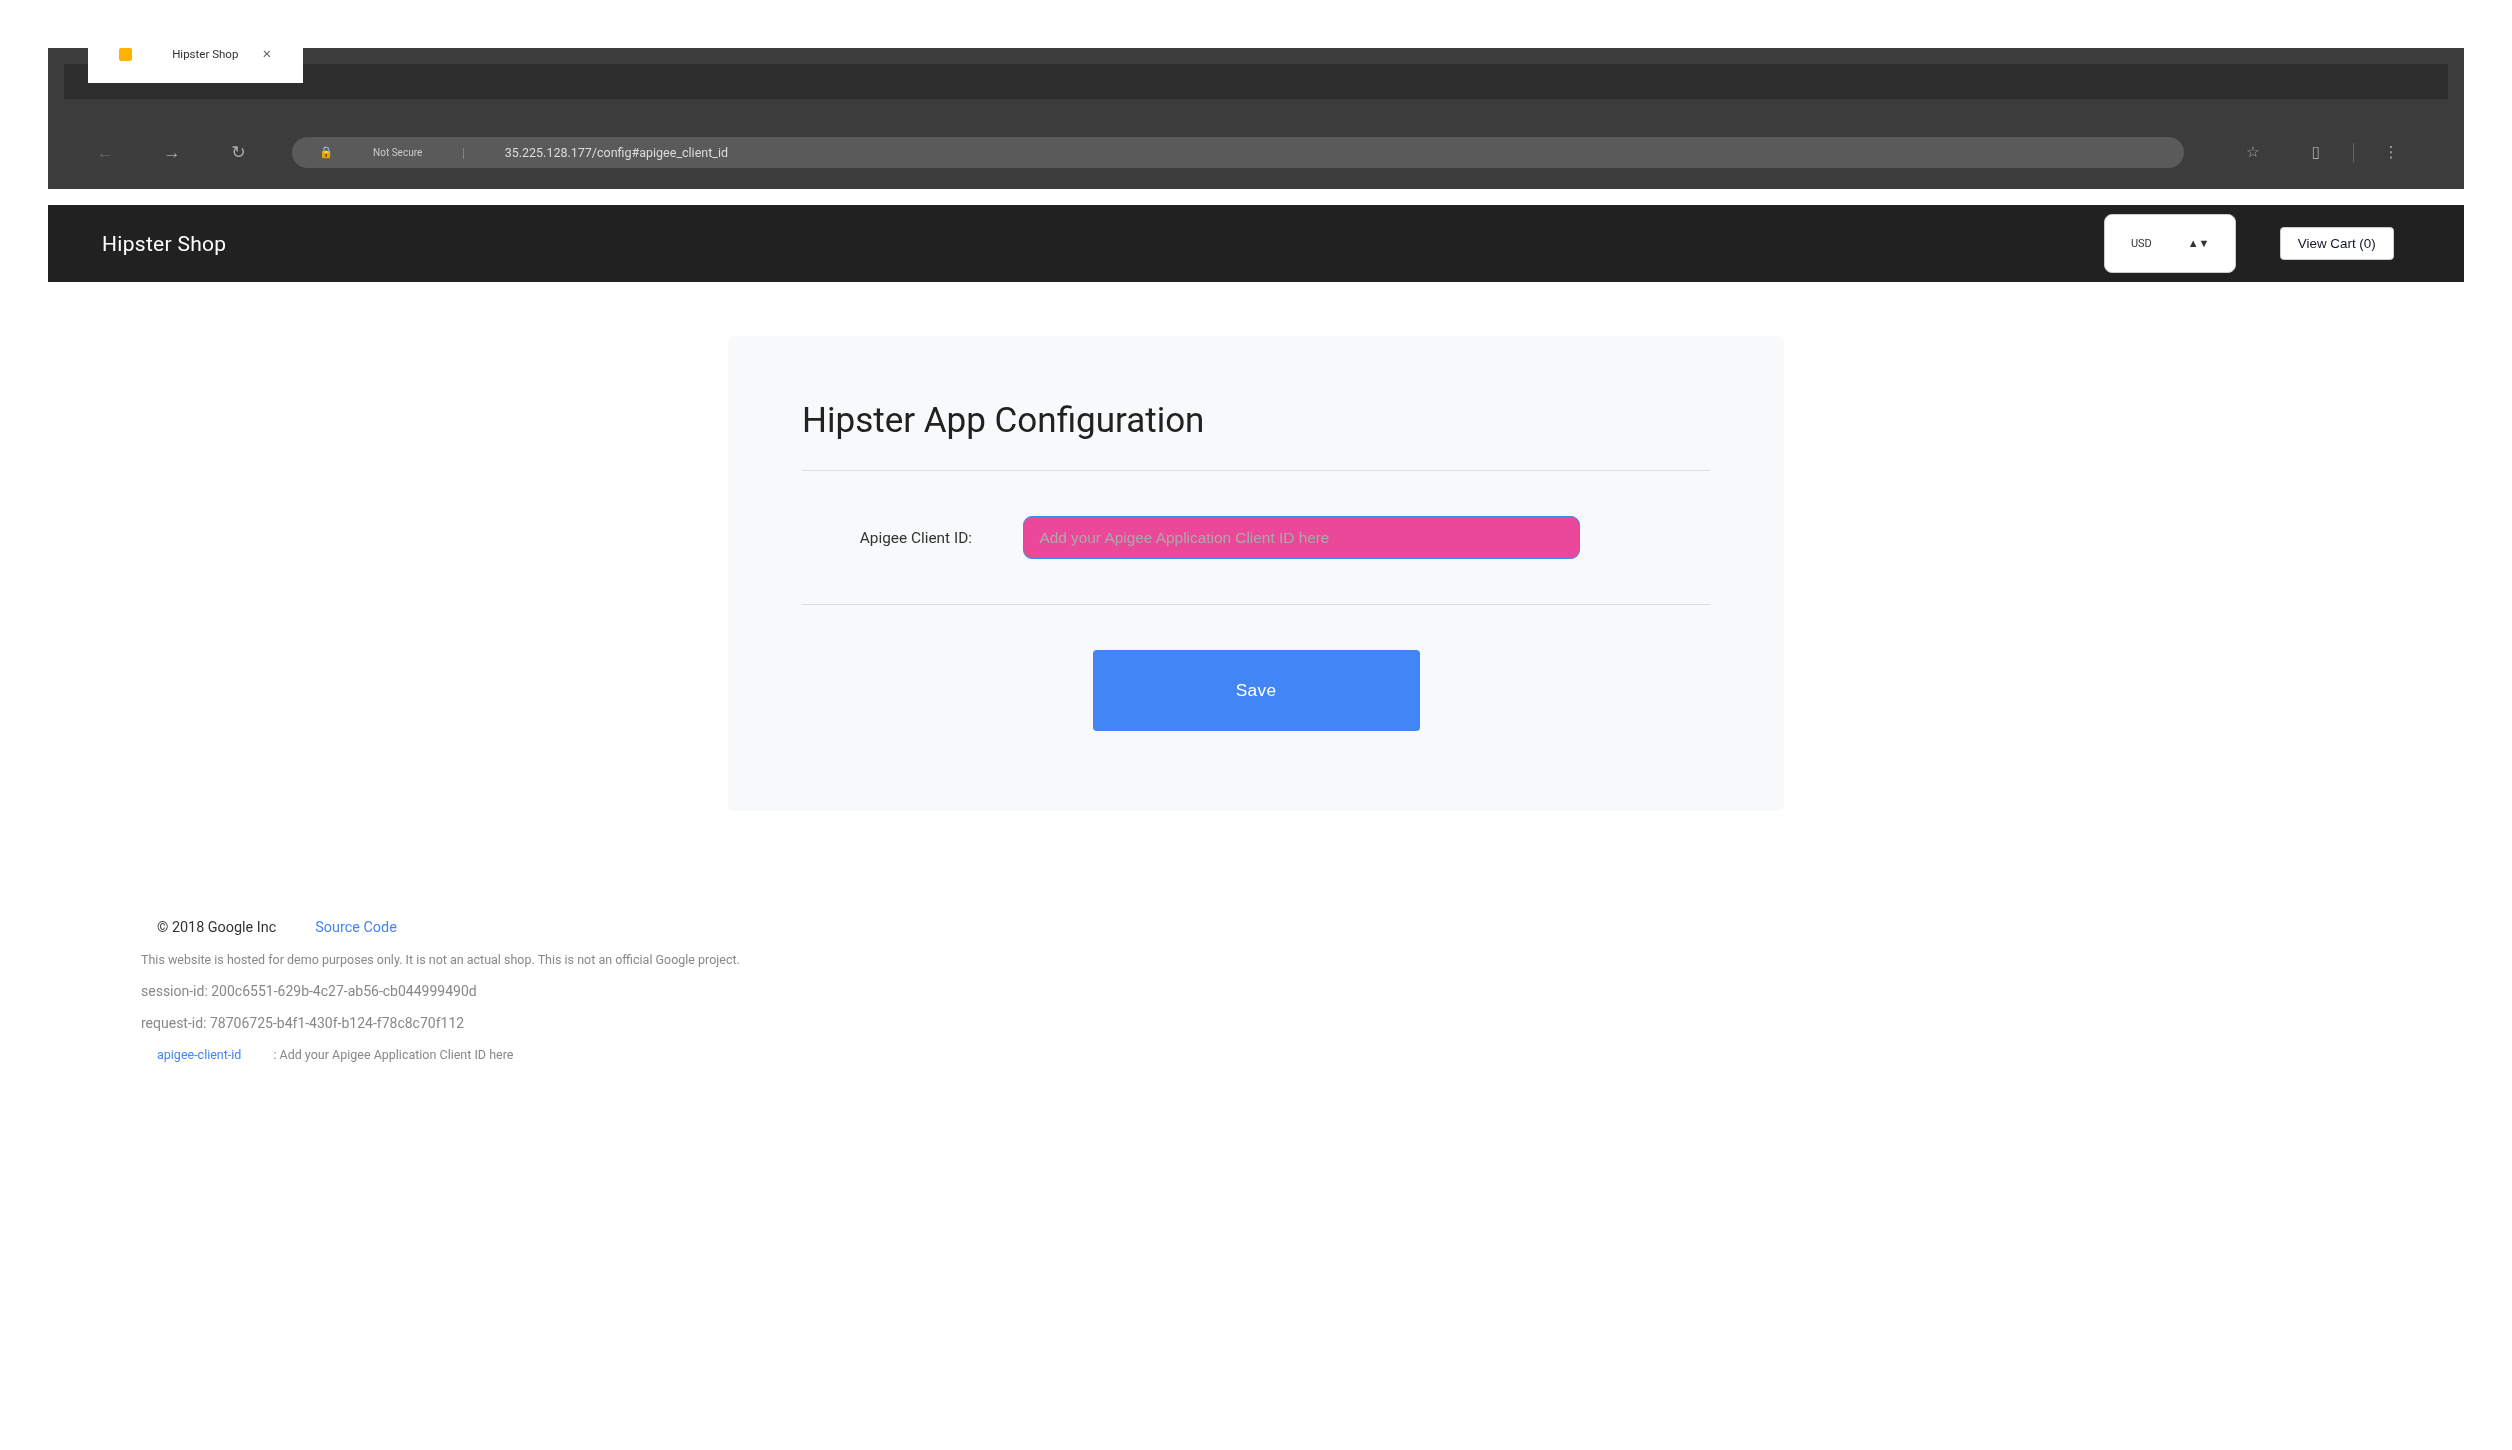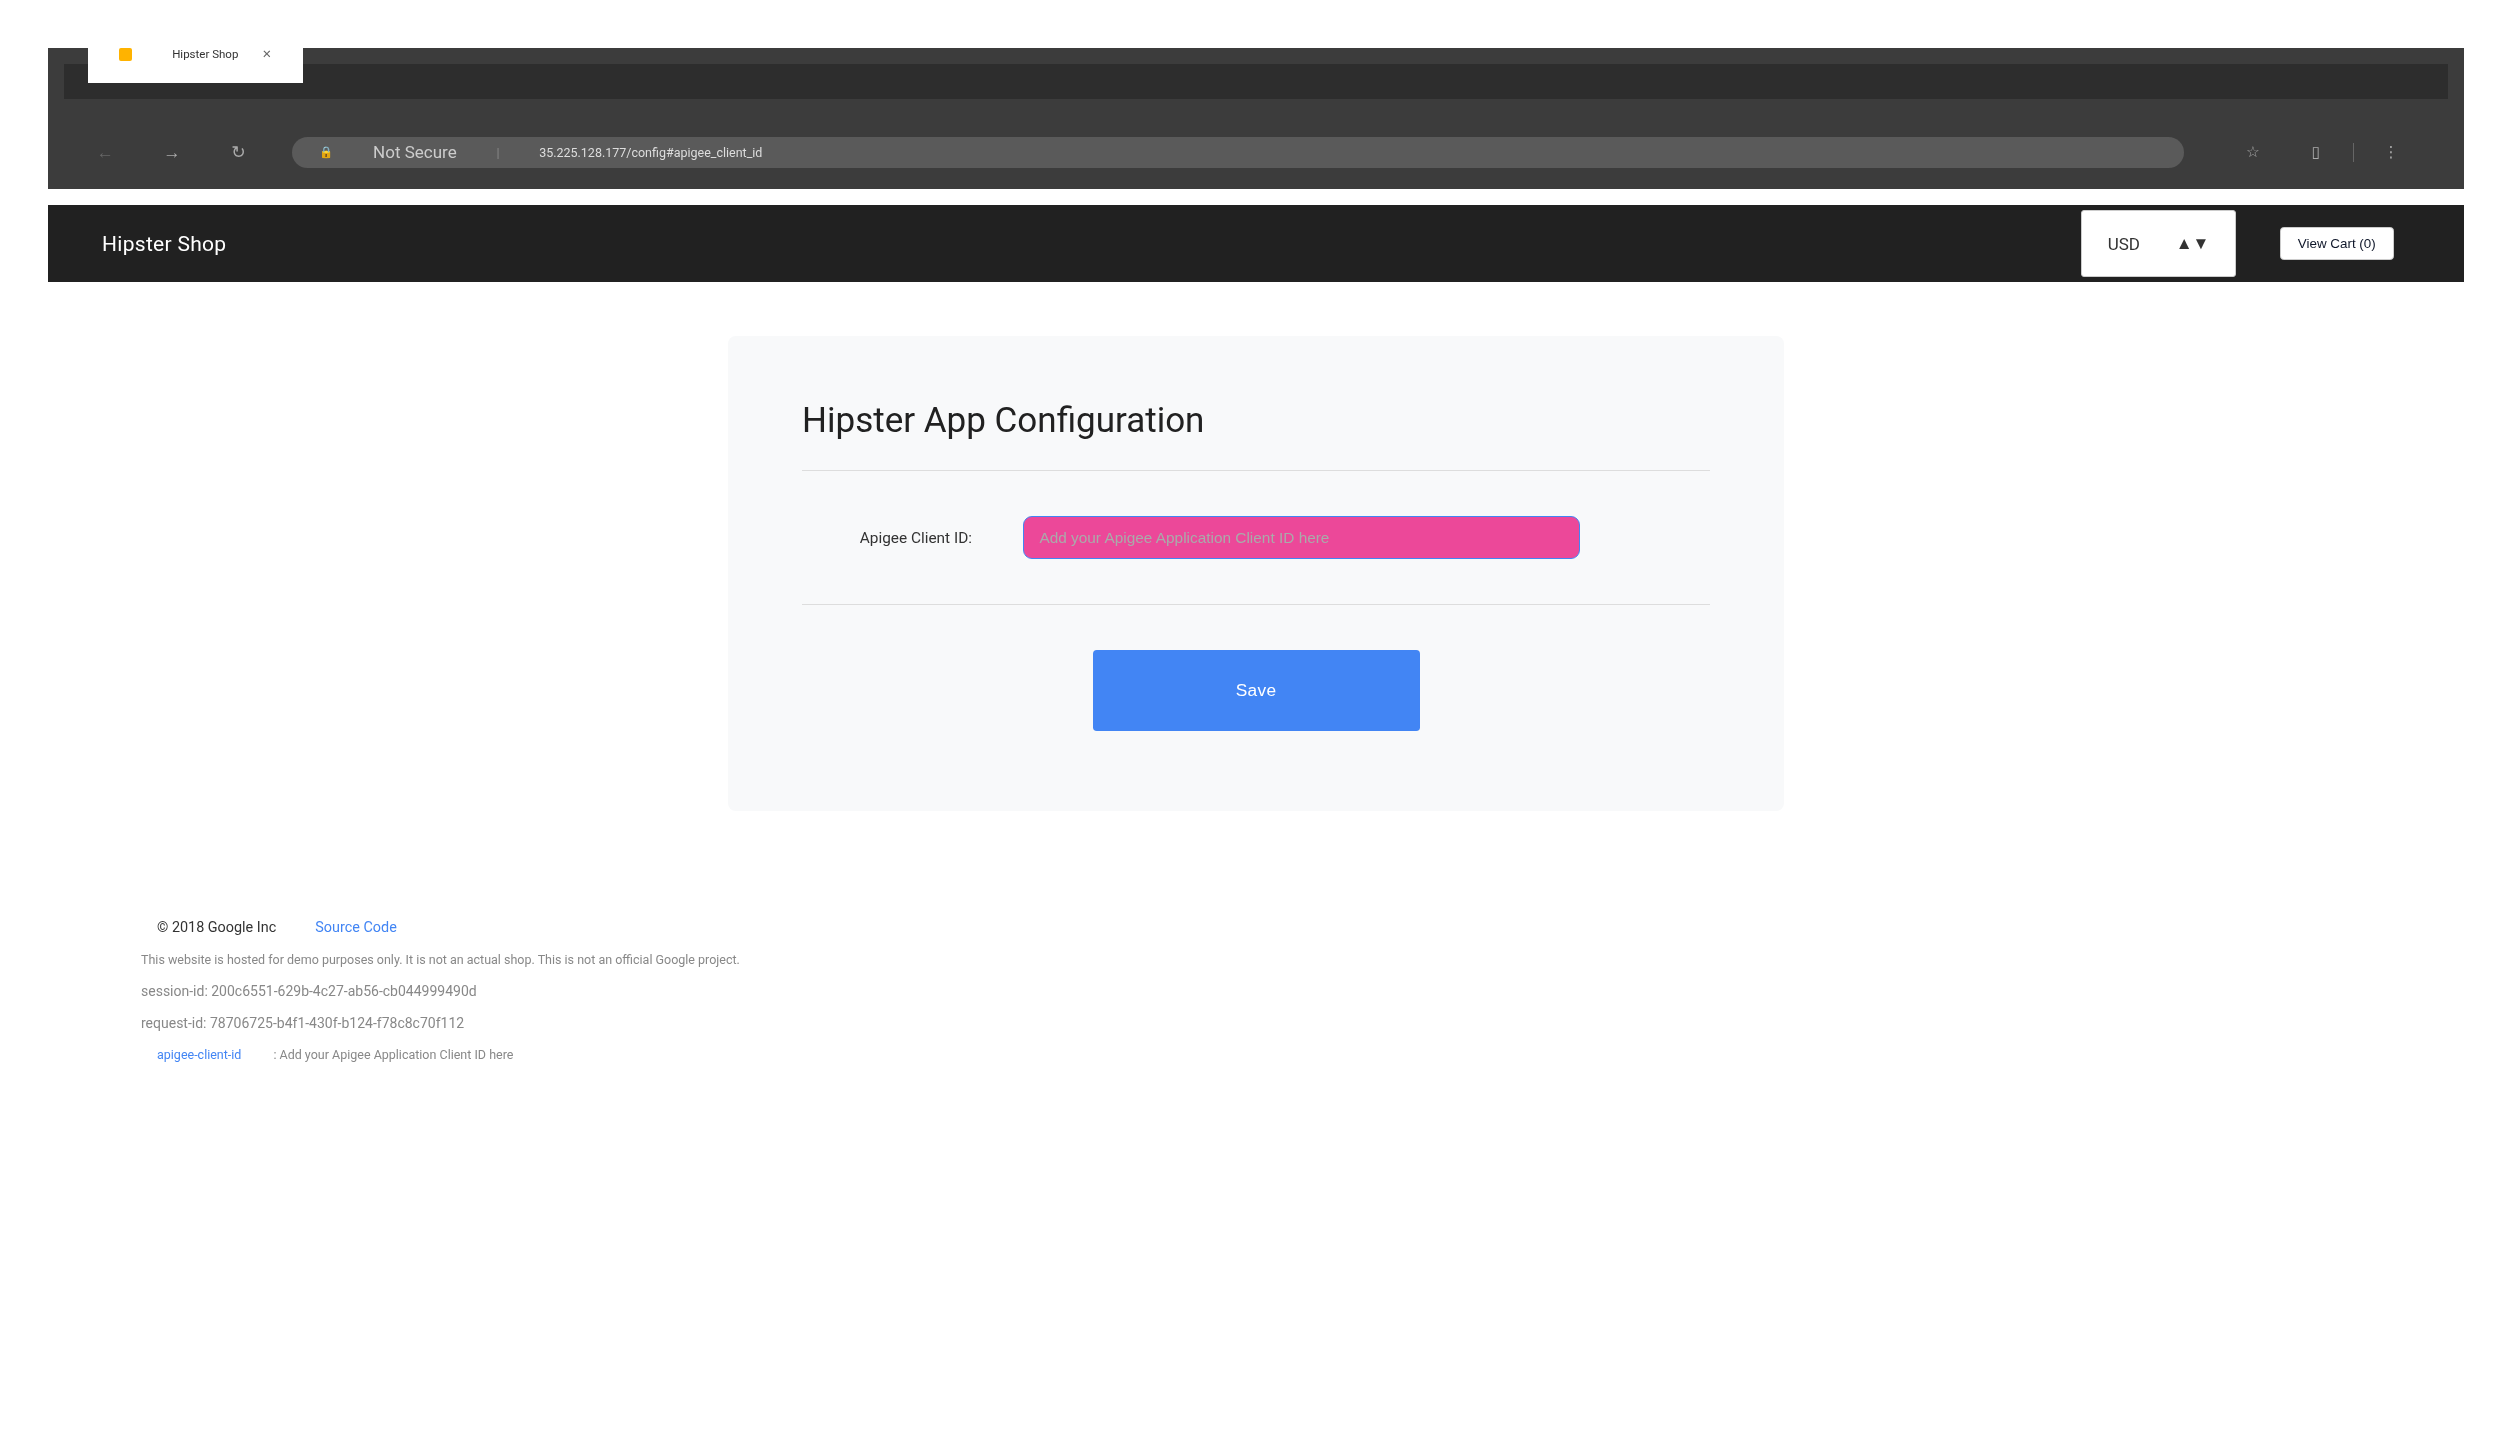--- a/index.html
+++ b/index.html
@@ -69,21 +69,21 @@
       border-radius: 19px;
       height: 31px;
       display: flex;
       align-items: center;
       padding: 0 11.5px;
       gap: 7.7px;
       color: #ddd;
       font-size: 12.5px;
     }
     .address-bar .lock-icon { color: #aaa; font-size: 11.5px; }
-    .address-bar .not-secure { color: #ccc; font-size: 17px; }
+    .address-bar .not-secure { color: #ccc; font-size: 10px; }
     .address-bar .separator { color: #888; }
     .address-bar .url-text { color: #ddd; }
     .toolbar-actions {
       display: flex;
       align-items: center;
       gap: 3.8px;
     }
     .toolbar-icon-btn {
       background: none;
       border: none;
@@ -120,23 +120,23 @@
       letter-spacing: 0.3px;
     }
     .header-actions {
       display: flex;
       align-items: center;
       gap: 11.5px;
     }
     .currency-select {
       background: #fff;
       border: 1px solid #ccc;
-      border-radius: 3px;
+      border-radius: 8px;
       padding: 5.8px 9.6px;
-      font-size: 17px;
+      font-size: 11px;
       cursor: pointer;
       display: flex;
       align-items: center;
       gap: 3.8px;
     }
     .view-cart-btn {
       background: #fff;
       border: 1px solid #ccc;
       border-radius: 3.8px;
       padding: 7.7px 17.3px;

